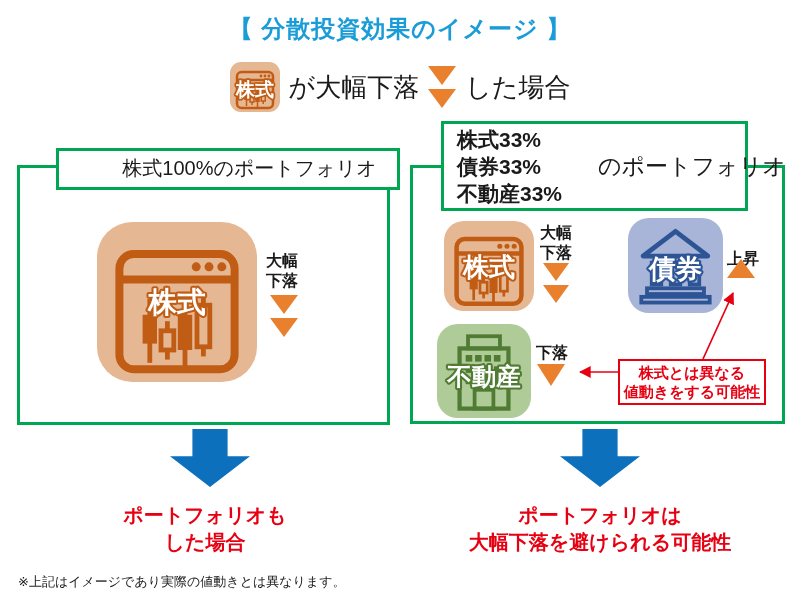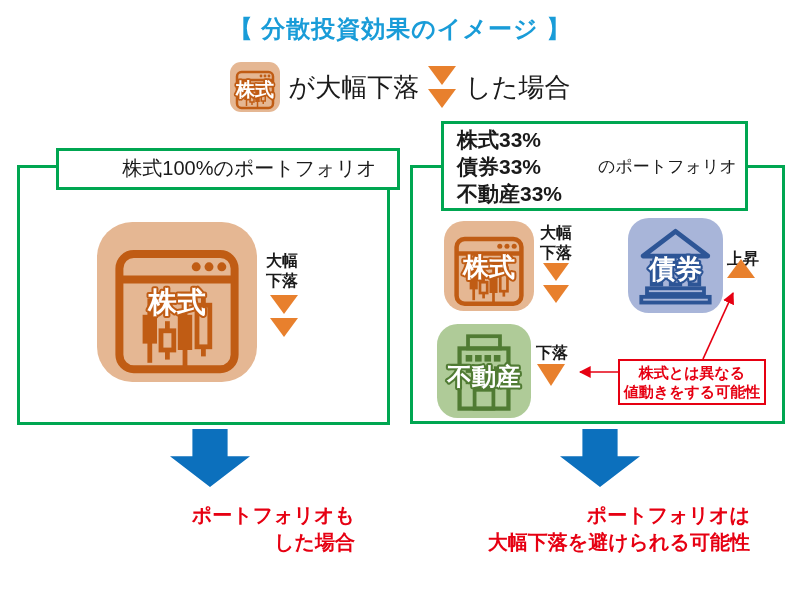--- a/index.html
+++ b/index.html
@@ -24,21 +24,21 @@
   .tri-up{width:0;height:0;border-left:14px solid transparent;border-right:14px solid transparent;border-bottom:19px solid var(--triangle-orange);}
   .tri-stack{display:flex;flex-direction:column;align-items:center;gap:4px;}
   .tri-sm{border-left-width:13px;border-right-width:13px;border-top-width:18px;}
   
   .panel{border:3px solid var(--frame-green);background:#fff;}
   .panel-tab{border:3px solid var(--frame-green);background:#fff;z-index:2;}
   .tab-left{left:56px;top:148px;width:295px;height:36px;line-height:34px;text-align:center;font-size:20px;white-space:nowrap;padding-left:43px;}
   .tab-right{left:441px;top:121px;width:307px;height:90px;display:flex;align-items:center;padding-left:13px;box-sizing:border-box;}
   .alloc-lines{display:flex;flex-direction:column;font-weight:bold;}
   .alloc-lines div{font-size:21px;line-height:27px;white-space:nowrap;}
-  .portfolio-suffix{font-size:17px;margin-left:36px;white-space:nowrap;}
+  .portfolio-suffix{font-size:23px;margin-left:36px;white-space:nowrap;}
   
   .move-label{font-weight:bold;font-size:16px;line-height:20px;color:var(--text-black);white-space:nowrap;}
   
   .asset-icon{display:block;}
   .asset-icon .win,.asset-icon .outline{fill:none;}
   .stock .bg{fill:var(--stock-bg);} .stock .ln,.stock .win{stroke:var(--stock-line);} .stock .fl{fill:var(--stock-line);}
   .stock .hollow{fill:var(--stock-bg);stroke:var(--stock-line);}
   .bond .bg{fill:var(--bond-bg);} .bond .outline{stroke:var(--bond-line);}
   .estate .bg{fill:var(--estate-bg);} .estate .outline{stroke:var(--estate-line);} .estate .fl{fill:var(--estate-line);}
   .icon-label{fill:#fff;font-weight:bold;text-anchor:middle;paint-order:stroke;stroke-linejoin:round;font-family:inherit;}
@@ -48,21 +48,21 @@
   
   .callout-box{left:618px;top:359px;width:148px;height:46px;border:2px solid var(--red);box-sizing:border-box;
     display:flex;flex-direction:column;justify-content:center;text-align:center;color:var(--red);font-weight:bold;font-size:15px;line-height:19px;background:#fff;white-space:nowrap;}
   .connector-svg{left:0;top:0;pointer-events:none;z-index:3;}
   .red-line{stroke:var(--red);stroke-width:1.7;fill:none;}
   .red-head{fill:var(--red);}
   
   .big-arrow{width:80px;height:58px;background:var(--arrow-blue);
     clip-path:polygon(28% 0,72% 0,72% 47%,100% 47%,50% 100%,0 47%,28% 47%);}
   
-  .outcome{width:300px;text-align:right;color:var(--red);font-weight:bold;font-size:20px;line-height:27px;white-space:nowrap;}
+  .outcome{width:300px;text-align:center;color:var(--red);font-weight:bold;font-size:20px;line-height:27px;white-space:nowrap;}
   .footnote{left:18px;top:573px;font-size:13px;color:var(--text-black);}
 </style>
 </head>
 <body>
 
 <div id="stage">
 
   <div class="abs page-title">【 分散投資効果のイメージ 】</div>
 
   <div class="abs scenario-row">
@@ -208,14 +208,15 @@
 
   <div class="abs outcome" style="left:55px;top:502px;">
     <div>ポートフォリオも</div>
     <div>した場合</div>
   </div>
   <div class="abs outcome" style="left:450px;top:502px;">
     <div>ポートフォリオは</div>
     <div>大幅下落を避けられる可能性</div>
   </div>
 
+  <div class="abs footnote">※上記はイメージであり実際の値動きとは異なります。</div>
 
 </div>
 
 </body></html>

